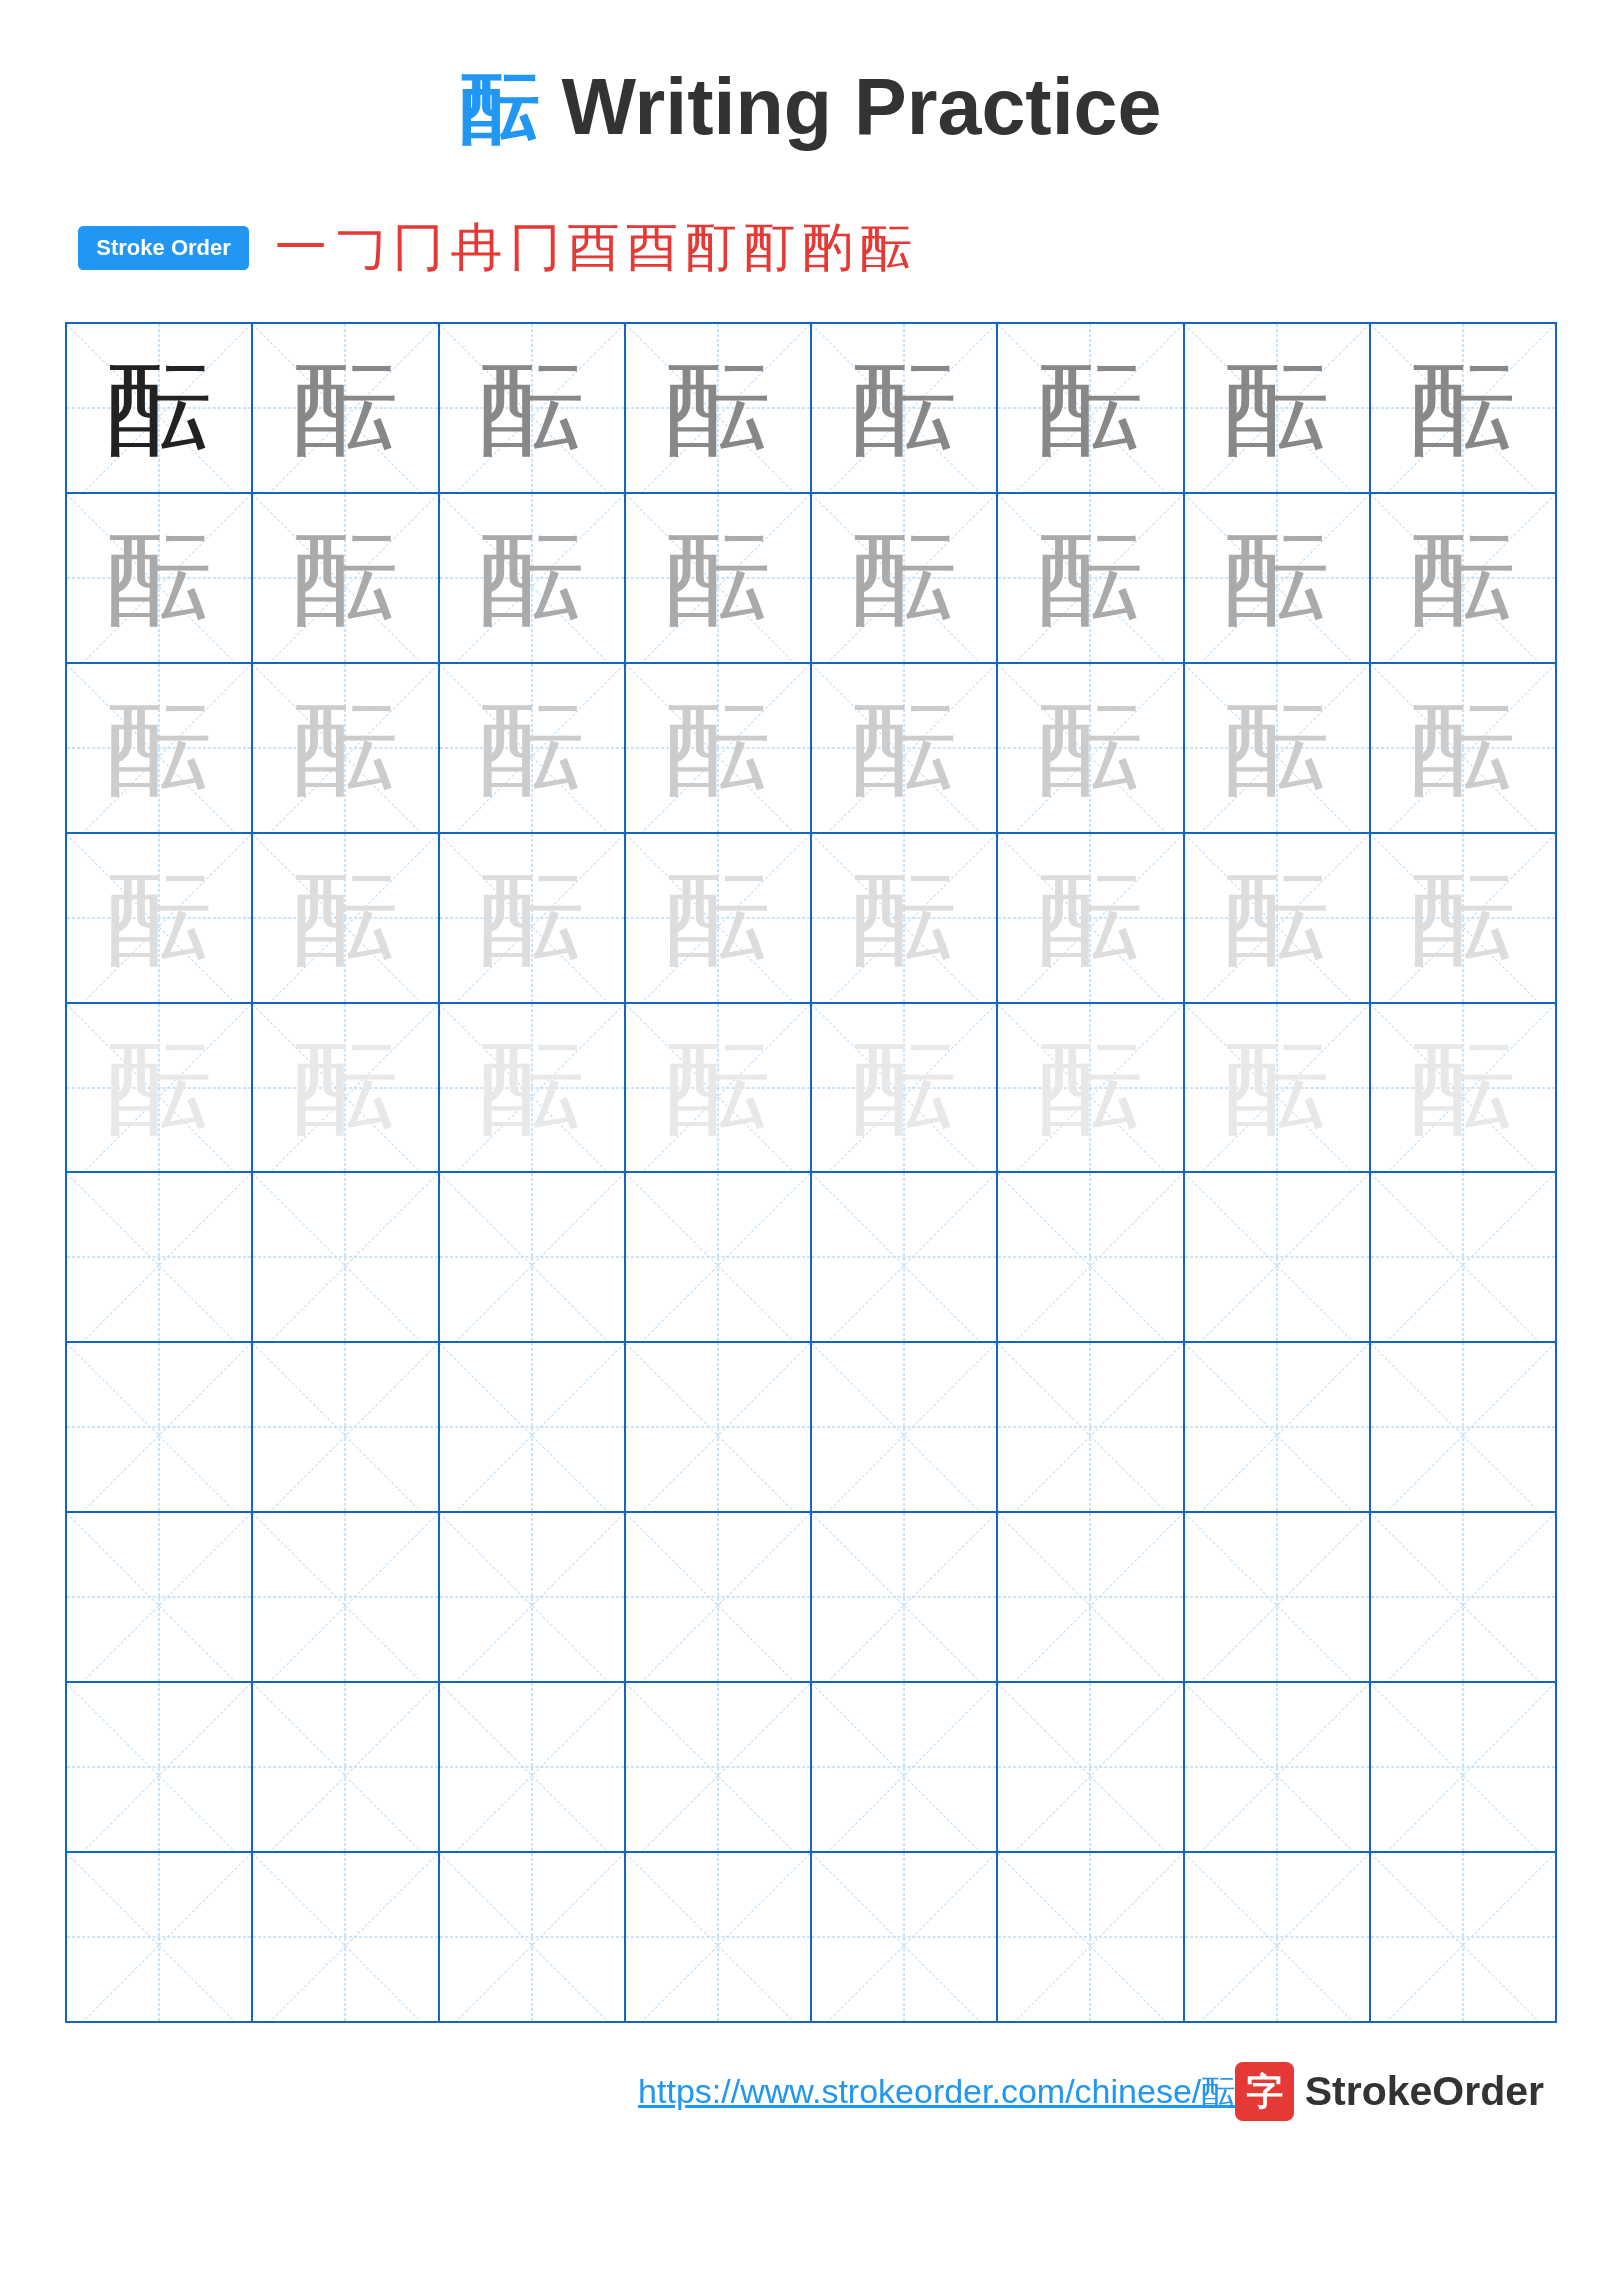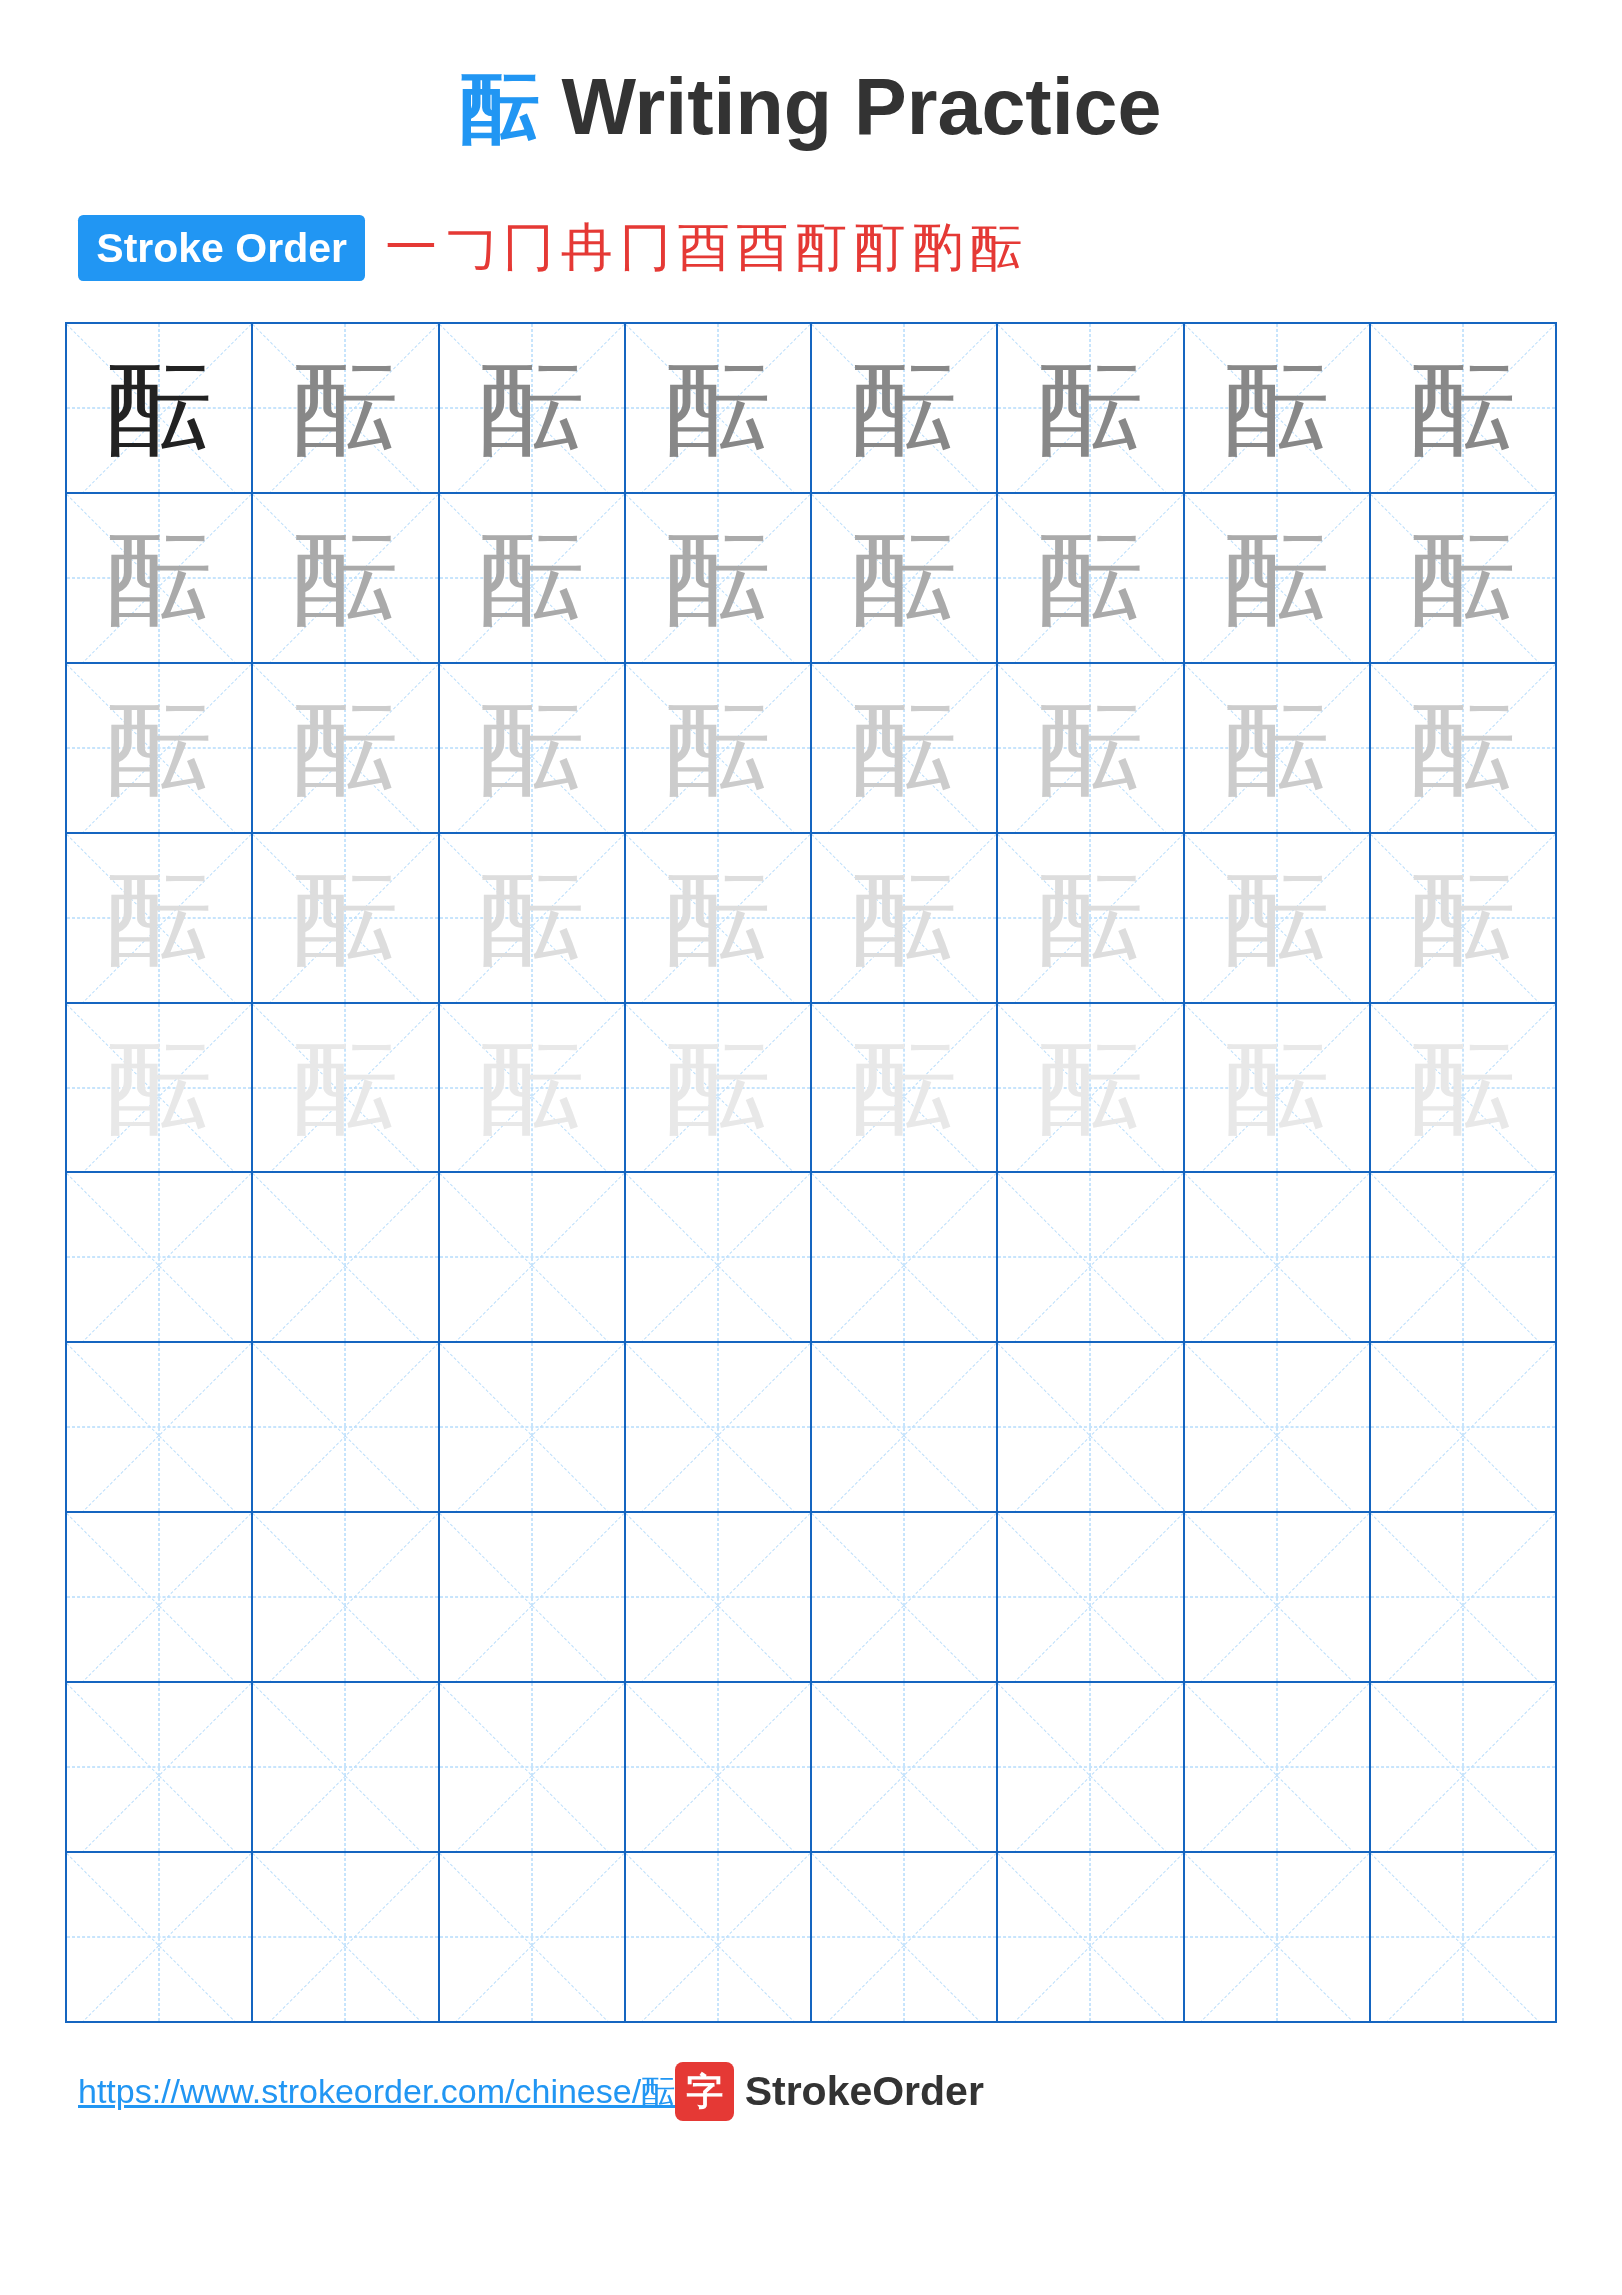--- a/index.html
+++ b/index.html
@@ -30,25 +30,25 @@
     .stroke-order-row {
       display: flex;
       align-items: center;
       margin-bottom: 39px;
       padding-left: 13px;
     }
 
     .stroke-order-badge {
       background: #2196F3;
       color: white;
-      font-size: 41px;
+      font-size: 22px;
       font-weight: bold;
       padding: 9.2px 18.3px;
       border-radius: 5.2px;
-      margin-right: 20px;
+      margin-right: 26px;
       font-family: Arial, sans-serif;
       white-space: nowrap;
     }
 
     .stroke-sequence {
       display: flex;
       align-items: center;
       gap: 6.5px;
       font-size: 52px;
       color: #e53935;
@@ -169,21 +169,21 @@
       z-index: 1;
       line-height: 1;
     }
 
     .empty-cell {
       
     }
 
     .footer {
       display: flex;
-      justify-content: flex-start;
+      justify-content: flex-end;
       align-items: center;
       margin-top: 39px;
       padding: 0 13px;
     }
 
     .footer-url {
       font-size: 34px;
       color: #2196F3;
       font-family: Arial, sans-serif;
     }

